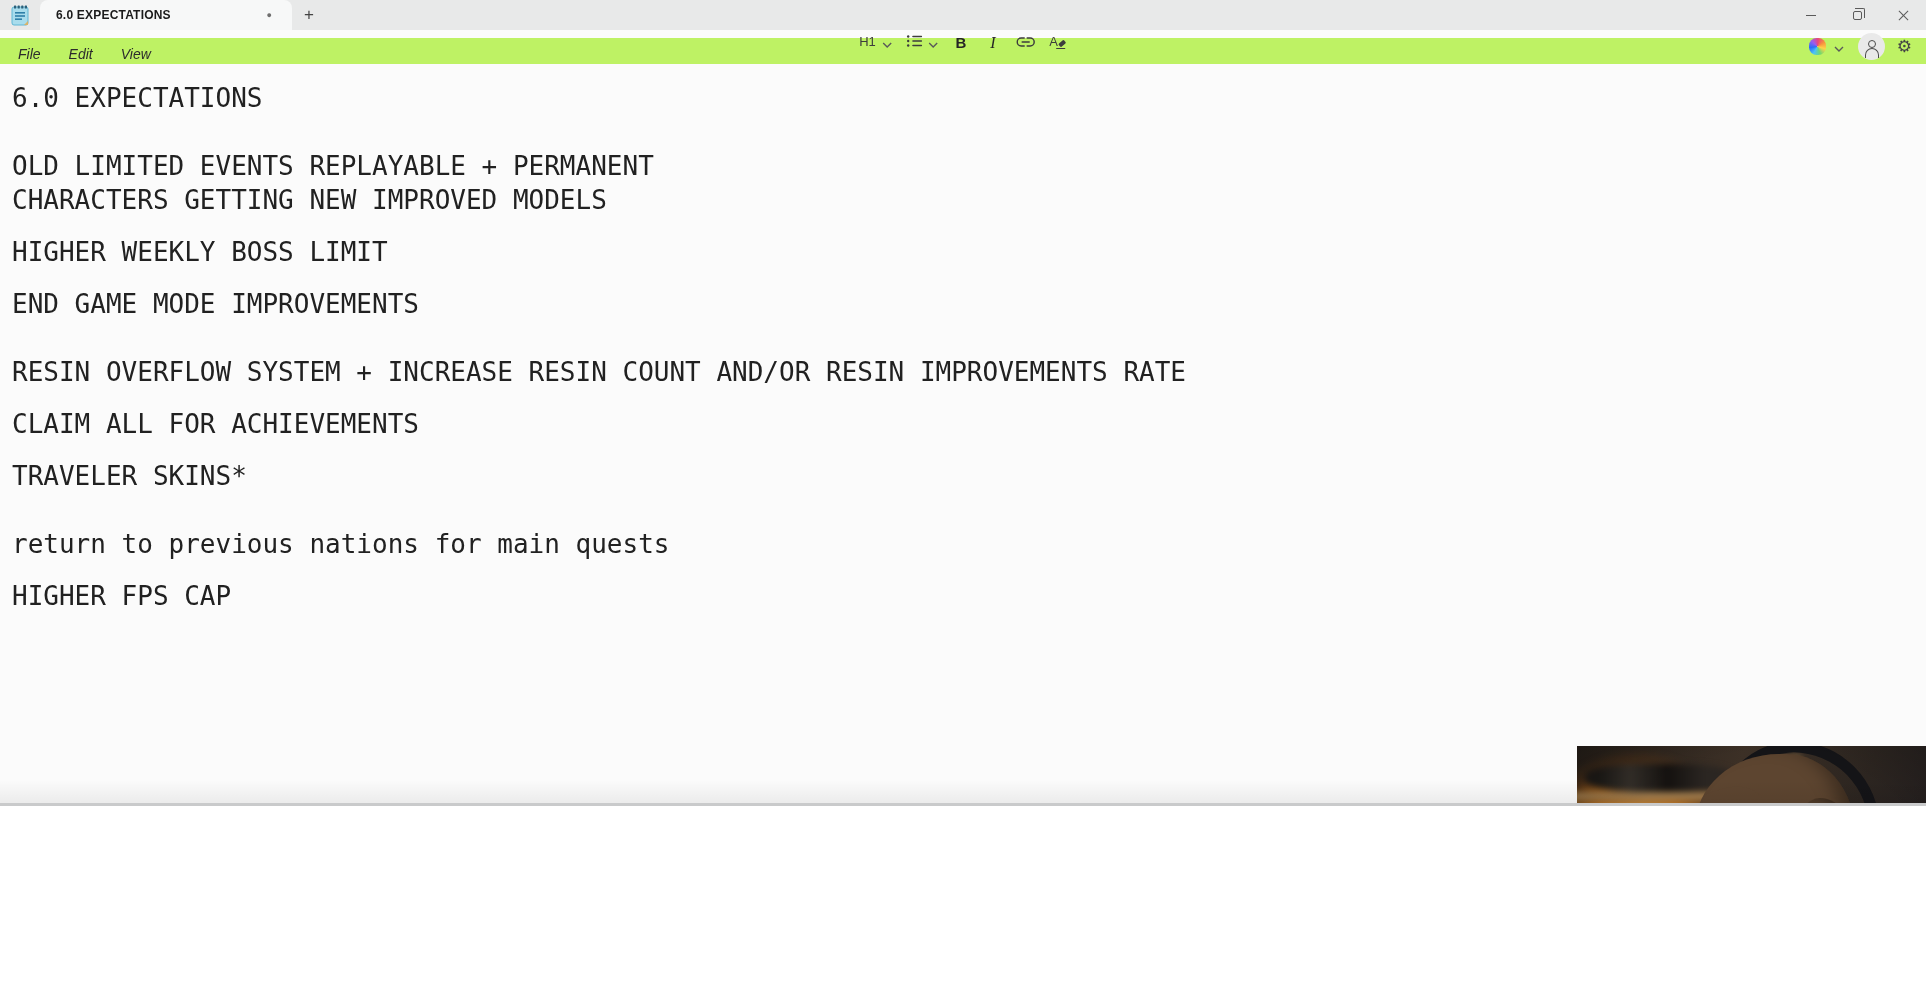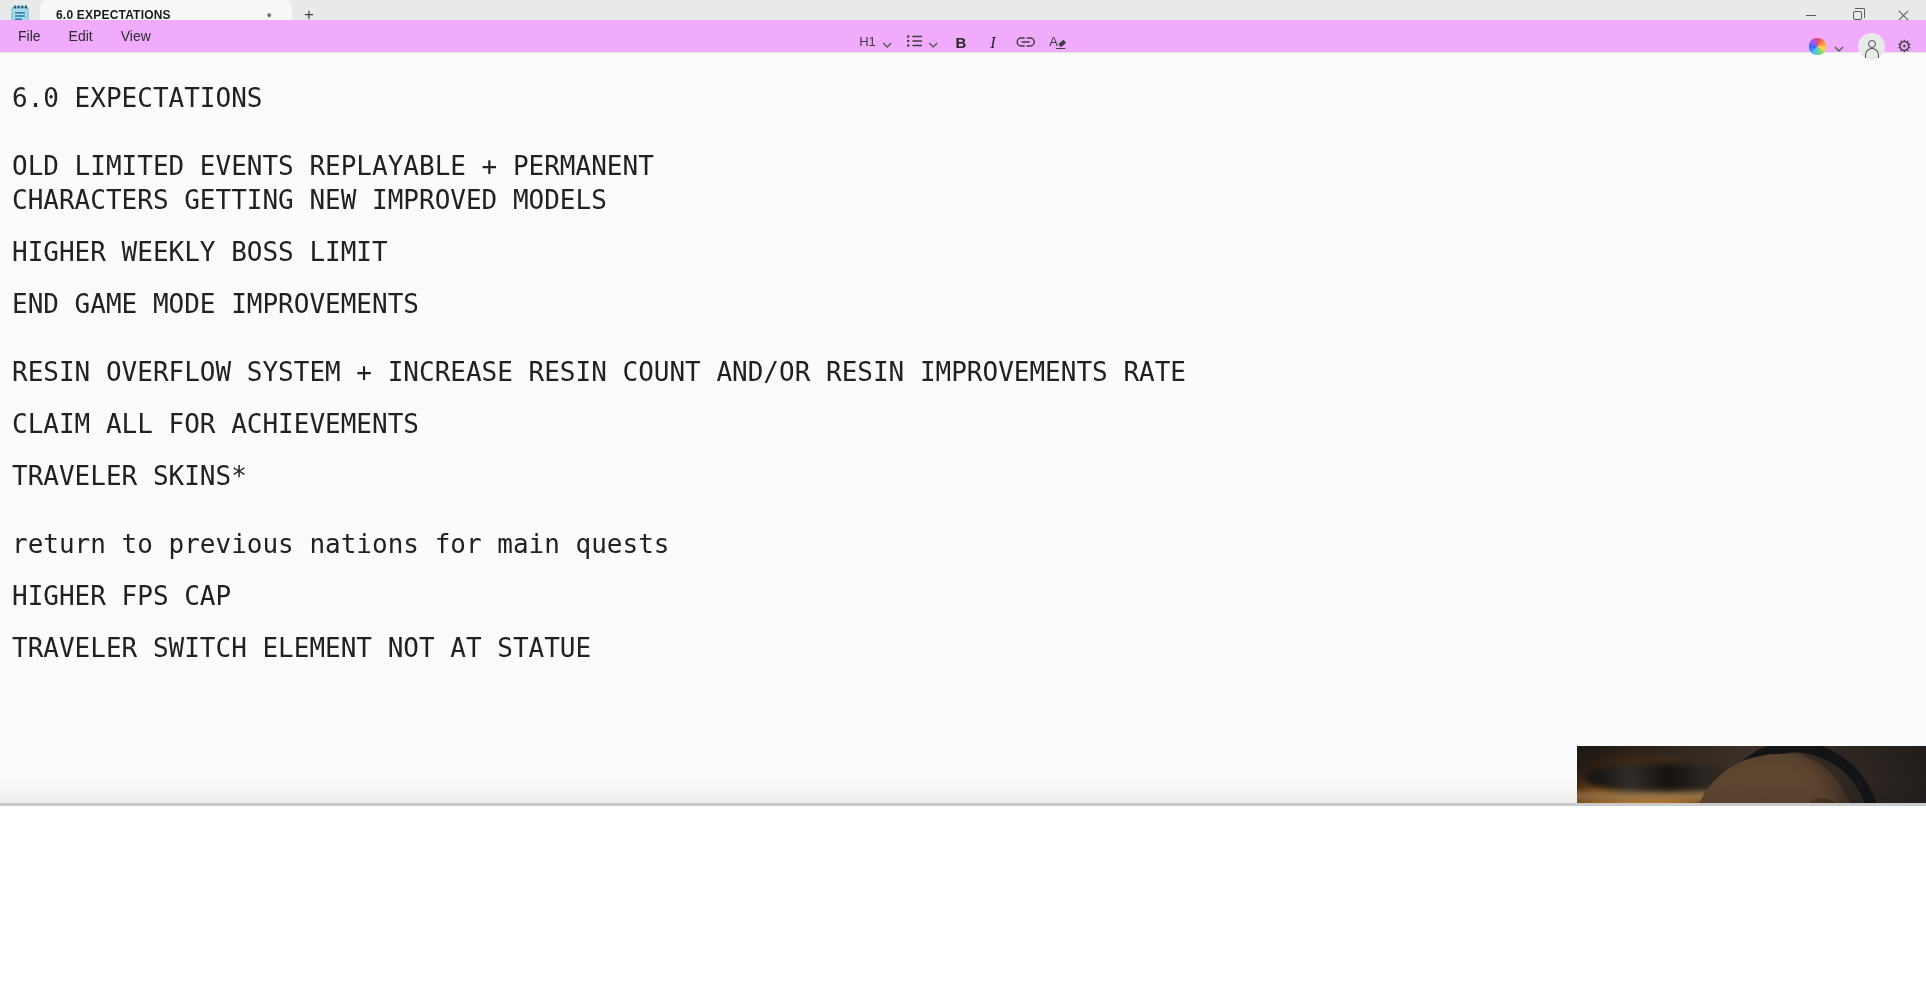--- a/index.html
+++ b/index.html
@@ -16,21 +16,21 @@
   .win-controls { position:absolute; right:0; top:0; height:30px; display:flex; }
   .win-btn { width:46px; height:30px; display:flex; align-items:center; justify-content:center; color:#5a5a5a; }
   .glyph-min { width:10px; height:1px; background:#5a5a5a; }
   .glyph-restore { position:relative; width:9px; height:9px; border:1px solid #5a5a5a; border-radius:2px; }
   .glyph-restore::before { content:""; position:absolute; left:1px; top:-4px; width:9px; height:9px; border:1px solid #5a5a5a; border-left:none; border-bottom:none; border-radius:0 2px 0 0; }
   .glyph-close { position:relative; width:11px; height:11px; }
   .glyph-close::before,.glyph-close::after { content:""; position:absolute; left:-1px; top:5px; width:13px; height:1px; background:#5a5a5a; }
   .glyph-close::before { transform:rotate(45deg); } .glyph-close::after { transform:rotate(-45deg); }
 
   
-  .menubar-row { position:absolute; left:0; top:20px; width:100%; height:33px; background:#f0abfc; border-bottom:1px solid #e7e7e7; display:flex; align-items:center; }
+  .menubar-row { position:absolute; left:0; top:38px; width:100%; height:33px; background:#bef264; border-bottom:1px solid #e7e7e7; display:flex; align-items:center;font-style:italic; }
   .menus { display:flex; padding-left:4px; }
   .menu-item { padding:0 14px; font-size:14px; color:#2c2c2c; height:33px; display:flex; align-items:center; border-radius:4px; }
   .fmt-toolbar { position:absolute; left:50%; top:30px; transform:translateX(-50%); height:33px; display:flex; align-items:center; gap:6px; }
   .fmt-btn { min-width:26px; height:26px; padding:0 4px; display:flex; justify-content:center; border-radius:4px; color:#3d3d3d; }
   .fmt-label { font-size:13px; color:#3d3d3d; }
   .chev { display:inline-block; margin-left:6px; }
   .bold-glyph { font-size:15px; font-weight:800; color:#252525; }
   .italic-glyph { font-family:"Liberation Serif", serif; font-style:italic; font-size:16px; color:#252525; }
   .right-tools { position:absolute; right:8px; top:30px; height:33px; display:flex; align-items:center; gap:10px; }
   .copilot-btn { display:flex; align-items:center; gap:8px; padding:0 4px; }
@@ -233,23 +233,20 @@
       </div>
       <div class="para gap-large">
         <div class="line">TRAVELER SKINS*</div>
       </div>
       <div class="para gap-normal">
         <div class="line">return to previous nations for main quests</div>
       </div>
       <div class="para gap-normal">
         <div class="line">HIGHER FPS CAP</div>
       </div>
-      <div class="para gap-normal">
-        <div class="line">TRAVELER SWITCH ELEMENT NOT AT STATUE</div>
-      </div>
     </div>
 
   <div class="webcam" style="--lamp: #ffc163; --wood: #a57f4e; --skin: #c79e7e; --hair: #5d4530; --beard: #6e5138; --purple: #7f74a8; --yellow: #e0b93c;">
     <div class="cam-blur">
       <div class="lamp-glow"></div>
       <div class="shelf s1"></div>
       <div class="shelf s2"></div>
       <div class="shelf s3"></div>
       <div class="shelf-post"></div>
       <div class="blob figs-top"></div>

